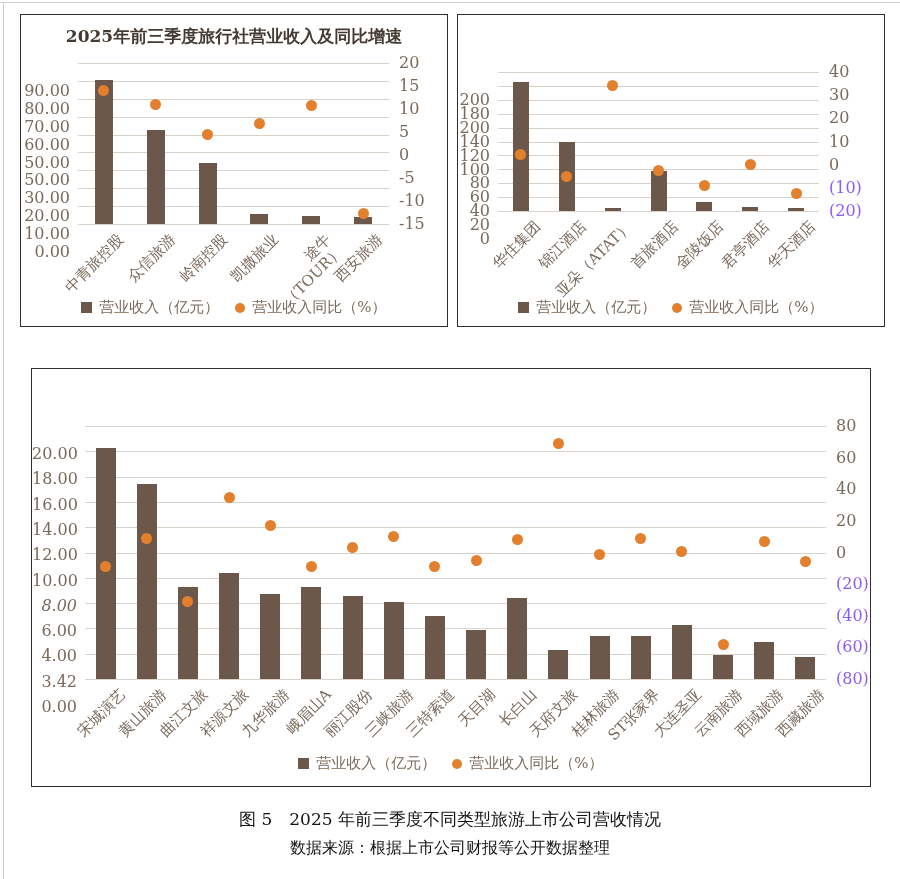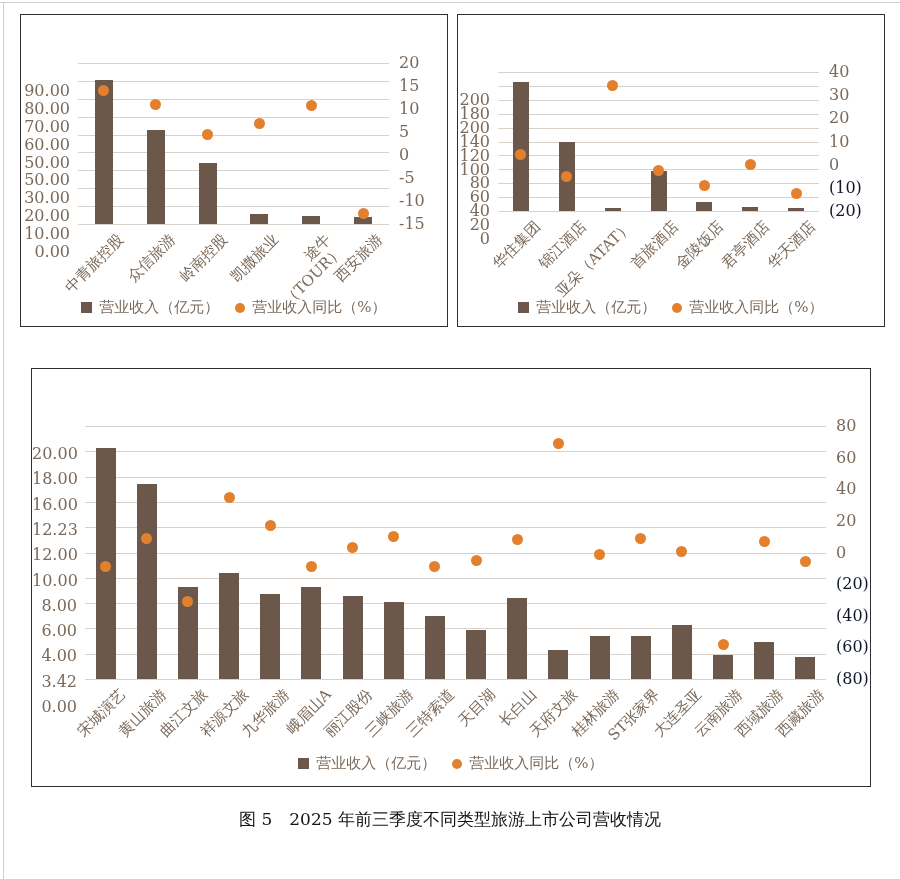--- a/index.html
+++ b/index.html
@@ -14,21 +14,21 @@
     position:absolute;left:0;right:0;text-align:center;
     font-weight:bold;font-size:17px;color:#443a31;white-space:nowrap;
   }
   .plot{position:absolute;}
   .gridline{position:absolute;left:0;width:100%;height:1px;background:#d9d2ca;}
   .bar{position:absolute;background:#6c584a;}
   .dot{position:absolute;border-radius:50%;background:#e2802e;}
   .tick{position:absolute;font-size:16px;line-height:18px;color:#7b695a;white-space:nowrap;}
   .tick-left{text-align:right;margin-top:28px;}
   .tick-right{text-align:left;}
-  .tick.red{color:#0f172a;}
+  .tick.red{color:#8b5cf6;}
   .xlabel{
     position:absolute;font-size:15px;line-height:17px;color:#7b695a;
     transform:rotate(-45deg);transform-origin:100% 0;
     text-align:right;white-space:pre-line;
   }
   .legend{
     position:absolute;left:0;right:0;display:flex;justify-content:center;align-items:center;
     font-size:15px;color:#7b695a;white-space:nowrap;
   }
   .lg-sq{display:inline-block;width:11px;height:11px;background:#6c584a;margin-right:7px;}
@@ -38,20 +38,21 @@
   .caption-2{top:838px;font-size:16px;}
 </style>
 </head>
 <body>
 
 <div class="page">
   <div class="edge-h"></div>
   <div class="edge-v"></div>
 
   <div class="chart-box" style="left:20px;top:14px;width:428px;height:313px">
+    <div class="chart-title" style="top:10px">2025年前三季度旅行社营业收入及同比增速</div>
     <div class="plot" style="left:57px;top:48px;width:311px;height:161px">
         <div class="gridline" style="top: 0px;"></div>
         <div class="gridline" style="top: 17.8889px;"></div>
         <div class="gridline" style="top: 35.7778px;"></div>
         <div class="gridline" style="top: 53.6667px;"></div>
         <div class="gridline" style="top: 71.5556px;"></div>
         <div class="gridline" style="top: 89.4444px;"></div>
         <div class="gridline" style="top: 107.333px;"></div>
         <div class="gridline" style="top: 125.222px;"></div>
         <div class="gridline" style="top: 143.111px;"></div>
@@ -215,24 +216,24 @@
       </div>
     <div class="legend" style="bottom:13px">
       <span class="lg-sq"></span>
       <span>营业收入（亿元）</span>
       <span class="lg-dot"></span>
       <span>营业收入同比（%）</span>
     </div>
   <div class="tick tick-left" style="left: 0px; width: 45px; top: 48px;">20.00</div>
       <div class="tick tick-left" style="left: 0px; width: 45px; top: 73.3px;">18.00</div>
       <div class="tick tick-left" style="left: 0px; width: 45px; top: 98.6px;">16.00</div>
-      <div class="tick tick-left" style="left: 0px; width: 45px; top: 123.9px;">12.23</div>
+      <div class="tick tick-left" style="left: 0px; width: 45px; top: 123.9px;">14.00</div>
       <div class="tick tick-left" style="left: 0px; width: 45px; top: 149.2px;">12.00</div>
       <div class="tick tick-left" style="left: 0px; width: 45px; top: 174.5px;">10.00</div>
-      <div class="tick tick-left" style="left: 0px; width: 45px; top: 199.8px;">8.00</div>
+      <div class="tick tick-left" style="left: 0px; width: 45px; top: 199.8px; font-style: italic;">8.00</div>
       <div class="tick tick-left" style="left: 0px; width: 45px; top: 225.1px;">6.00</div>
       <div class="tick tick-left" style="left: 0px; width: 45px; top: 250.4px;">4.00</div>
       <div class="tick tick-left" style="left: 0px; width: 45px; top: 275.7px;">3.42</div>
       <div class="tick tick-left" style="left: 0px; width: 45px; top: 301px;">0.00</div>
       <div class="tick tick-right" style="left: 804px; top: 48px;">80</div>
       <div class="tick tick-right" style="left: 804px; top: 79.625px;">60</div>
       <div class="tick tick-right" style="left: 804px; top: 111.25px;">40</div>
       <div class="tick tick-right" style="left: 804px; top: 142.875px;">20</div>
       <div class="tick tick-right" style="left: 804px; top: 174.5px;">0</div>
       <div class="tick tick-right red" style="left: 804px; top: 206.125px;">(20)</div>
@@ -253,13 +254,14 @@
       <div class="xlabel" style="top: 317px; right: 300.583px;">天府文旅</div>
       <div class="xlabel" style="top: 317px; right: 259.417px;">桂林旅游</div>
       <div class="xlabel" style="top: 317px; right: 218.25px;">ST张家界</div>
       <div class="xlabel" style="top: 317px; right: 177.083px;">大连圣亚</div>
       <div class="xlabel" style="top: 317px; right: 135.917px;">云南旅游</div>
       <div class="xlabel" style="top: 317px; right: 94.75px;">西域旅游</div>
       <div class="xlabel" style="top: 317px; right: 53.5833px;">西藏旅游</div>
     </div>
 
   <div class="caption caption-1">图 5　2025 年前三季度不同类型旅游上市公司营收情况</div>
+  <div class="caption caption-2">数据来源：根据上市公司财报等公开数据整理</div>
 </div>
 
 </body></html>

